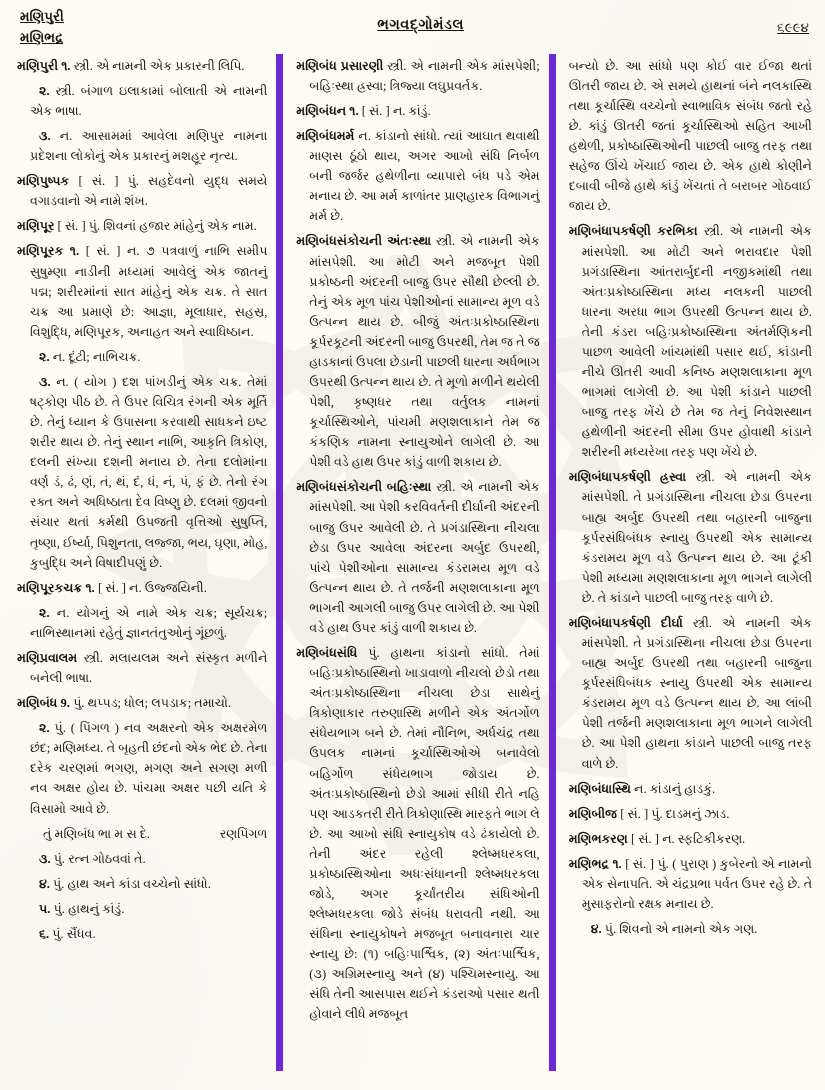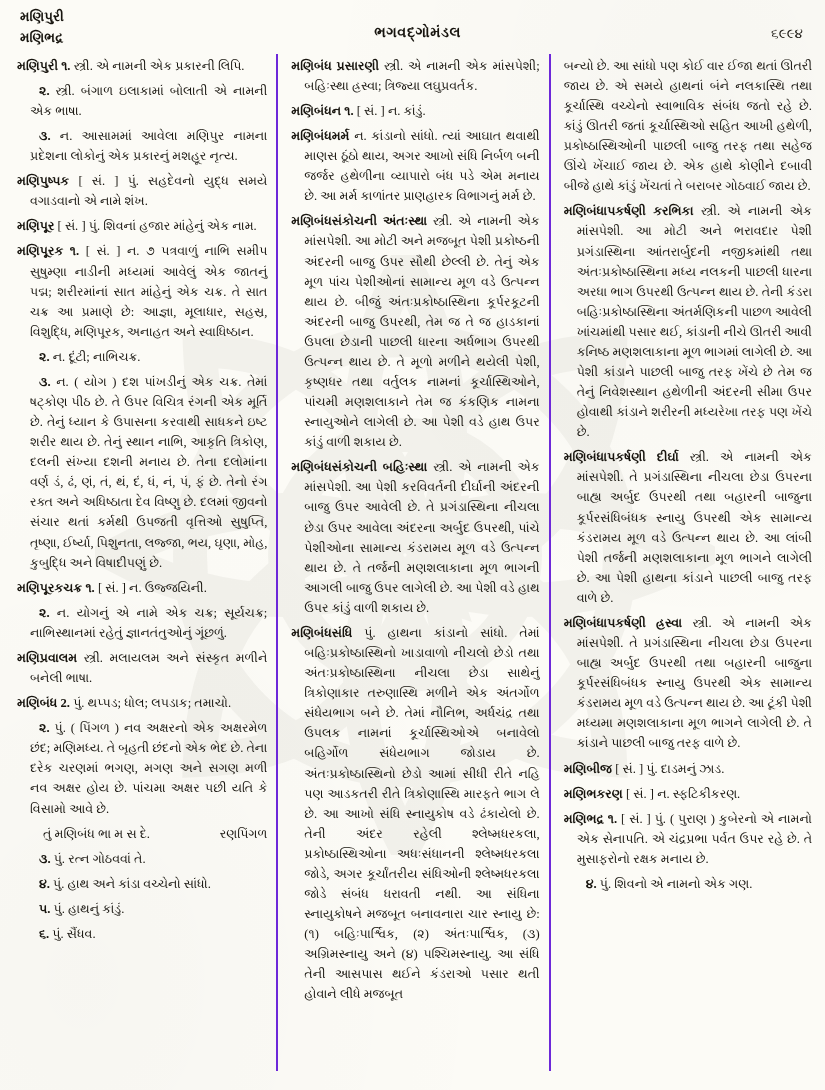--- a/index.html
+++ b/index.html
@@ -11,43 +11,43 @@
     position:relative;
     overflow:hidden;
   }
   .scan-noise {
     position:absolute; inset:0; pointer-events:none;
     background:
       radial-gradient(ellipse at 85% 10%, rgba(0,0,0,0.02), transparent 40%),
       radial-gradient(ellipse at 10% 90%, rgba(0,0,0,0.02), transparent 40%);
   }
   .header {
-    display:flex; justify-content:space-between; align-items:center;
-    padding:7px 22px 2px 20px;
-    position:relative; z-index:2;
+    display:flex; justify-content:space-between; align-items:flex-start;
+    padding:7px 16px 2px 20px;
+    position:relative; z-index:2;text-decoration:underline;
   }
   .guide-words { font-weight:bold; font-size:13.5px; line-height:1.55; }
   .page-title { font-weight:bold; font-size:14.5px; padding-top:9px; letter-spacing:0.5px; }
   .page-number { font-size:13.5px; padding-top:13px; }
   .columns {
     position:relative; z-index:1;
     display:flex; align-items:stretch;
     padding:3px 4px 0 4px;
     height:1020px;
     box-sizing:border-box;
     font-family:Liberation Serif, serif;
   }
   .col {
     width:33.333%; box-sizing:border-box;
     padding:2px 9px 0 13px;
     font-size:12.6px; line-height:1.595;
     text-align:justify;
     overflow:hidden;
   }
-  .col + .col { border-left:2px solid #6d28d9; }
+  .col + .col { border-left:7px solid #6d28d9; }
   .para { margin:0 0 5px 0; }
   .entry { padding-left:13px; text-indent:-13px; }
   .sense { padding-left:13px; text-indent:9px; }
   .cont  { padding-left:0; text-indent:0; }
   .verse { display:flex; justify-content:space-between; padding-left:26px; text-indent:0; }
   .verse .src { padding-left:8px; white-space:nowrap; }
   b.headword { font-weight:bold; }
   .watermark {
     position:absolute; left:95px; top:255px; z-index:0; opacity:0.6;
     pointer-events:none;
@@ -86,21 +86,21 @@
       <p class="para sense"><b class="headword">૨. </b>સ્ત્રી. બંગાળ ઇલાકામાં બોલાતી એ નામની એક ભાષા.</p>
       <p class="para sense"><b class="headword">૩. </b>ન. આસામમાં આવેલા મણિપુર નામના પ્રદેશના લોકોનું એક પ્રકારનું મશહૂર નૃત્ય.</p>
       <p class="para entry"><b class="headword">મણિપુષ્પક </b>[ સં. ] પું. સહદેવનો યુદ્ધ સમયે વગાડવાનો એ નામે શંખ.</p>
       <p class="para entry"><b class="headword">મણિપૂર </b>[ સં. ] પું. શિવનાં હજાર માંહેનું એક નામ.</p>
       <p class="para entry"><b class="headword">મણિપૂરક ૧. </b>[ સં. ] ન. ૭ પત્રવાળું નાભિ સમીપ સુષુમ્ણા નાડીની મધ્યમાં આવેલું એક જાતનું પદ્મ; શરીરમાંનાં સાત માંહેનું એક ચક્ર. તે સાત ચક્ર આ પ્રમાણે છે: આજ્ઞા, મૂલાધાર, સહસ્ર, વિશુદ્ધિ, મણિપૂરક, અનાહત અને સ્વાધિષ્ઠાન.</p>
       <p class="para sense"><b class="headword">૨. </b>ન. દૂંટી; નાભિચક્ર.</p>
       <p class="para sense"><b class="headword">૩. </b>ન. ( યોગ ) દશ પાંખડીનું એક ચક્ર. તેમાં ષટ્કોણ પીઠ છે. તે ઉપર વિચિત્ર રંગની એક મૂર્તિ છે. તેનું ધ્યાન કે ઉપાસના કરવાથી સાધકને ઇષ્ટ શરીર થાય છે. તેનું સ્થાન નાભિ, આકૃતિ ત્રિકોણ, દલની સંખ્યા દશની મનાય છે. તેના દલોમાંના વર્ણ ડં, ઢં, ણં, તં, થં, દં, ધં, નં, પં, ફં છે. તેનો રંગ રક્ત અને અધિષ્ઠાતા દેવ વિષ્ણુ છે. દલમાં જીવનો સંચાર થતાં કર્મથી ઉપજતી વૃત્તિઓ સુષુપ્તિ, તૃષ્ણા, ઈર્ષ્યા, પિશુનતા, લજ્જા, ભય, ઘૃણા, મોહ, કુબુદ્ધિ અને વિષાદીપણું છે.</p>
       <p class="para entry"><b class="headword">મણિપૂરકચક્ર ૧. </b>[ સં. ] ન. ઉજ્જયિની.</p>
       <p class="para sense"><b class="headword">૨. </b>ન. યોગનું એ નામે એક ચક્ર; સૂર્યચક્ર; નાભિસ્થાનમાં રહેતું જ્ઞાનતંતુઓનું ગૂંછળું.</p>
       <p class="para entry"><b class="headword">મણિપ્રવાલમ </b>સ્ત્રી. મલાયલમ અને સંસ્કૃત મળીને બનેલી ભાષા.</p>
-      <p class="para entry"><b class="headword">મણિબંધ 2. </b>પું. થપ્પડ; ધોલ; લપડાક; તમાચો.</p>
+      <p class="para entry"><b class="headword">મણિબંધ 9. </b>પું. થપ્પડ; ધોલ; લપડાક; તમાચો.</p>
       <p class="para sense"><b class="headword">૨. </b>પું. ( પિંગળ ) નવ અક્ષરનો એક અક્ષરમેળ છંદ; મણિમધ્ય. તે બૃહતી છંદનો એક ભેદ છે. તેના દરેક ચરણમાં ભગણ, મગણ અને સગણ મળી નવ અક્ષર હોય છે. પાંચમા અક્ષર પછી યતિ કે વિસામો આવે છે.</p>
       <p class="para verse">
         <span>તું મણિબંધ ભા મ સ દે.</span>
         <span class="src">રણપિંગળ</span>
       </p>
       <p class="para sense"><b class="headword">૩. </b>પું. રત્ન ગોઠવવાં તે.</p>
       <p class="para sense"><b class="headword">૪. </b>પું. હાથ અને કાંડા વચ્ચેનો સાંધો.</p>
       <p class="para sense"><b class="headword">૫. </b>પું. હાથનું કાંડું.</p>
       <p class="para sense"><b class="headword">૬. </b>પું. સૈંધવ.</p>
     </div>
@@ -108,22 +108,23 @@
       <p class="para entry"><b class="headword">મણિબંધ પ્રસારણી </b>સ્ત્રી. એ નામની એક માંસપેશી; બહિઃસ્થા હ્રસ્વા; ત્રિજ્યા લઘુપ્રવર્તક.</p>
       <p class="para entry"><b class="headword">મણિબંધન ૧. </b>[ સં. ] ન. કાંડું.</p>
       <p class="para entry"><b class="headword">મણિબંધમર્મ </b>ન. કાંડાનો સાંધો. ત્યાં આઘાત થવાથી માણસ ઠૂંઠો થાય, અગર આખો સંધિ નિર્બળ બની જર્જર હથેળીના વ્યાપારો બંધ પડે એમ મનાય છે. આ મર્મ કાળાંતર પ્રાણહારક વિભાગનું મર્મ છે.</p>
       <p class="para entry"><b class="headword">મણિબંધસંકોચની અંતઃસ્થા </b>સ્ત્રી. એ નામની એક માંસપેશી. આ મોટી અને મજબૂત પેશી પ્રકોષ્ઠની અંદરની બાજુ ઉપર સૌથી છેલ્લી છે. તેનું એક મૂળ પાંચ પેશીઓનાં સામાન્ય મૂળ વડે ઉત્પન્ન થાય છે. બીજું અંતઃપ્રકોષ્ઠાસ્થિના કૂર્પરકૂટની અંદરની બાજુ ઉપરથી, તેમ જ તે જ હાડકાનાં ઉપલા છેડાની પાછલી ધારના અર્ધભાગ ઉપરથી ઉત્પન્ન થાય છે. તે મૂળો મળીને થયેલી પેશી, કૃષ્ણધર તથા વર્તુલક નામનાં કૂર્ચાસ્થિઓને, પાંચમી મણશલાકાને તેમ જ કંકણિક નામના સ્નાયુઓને લાગેલી છે. આ પેશી વડે હાથ ઉપર કાંડું વાળી શકાય છે.</p>
       <p class="para entry"><b class="headword">મણિબંધસંકોચની બહિઃસ્થા </b>સ્ત્રી. એ નામની એક માંસપેશી. આ પેશી કરવિવર્તની દીર્ઘાની અંદરની બાજુ ઉપર આવેલી છે. તે પ્રગંડાસ્થિના નીચલા છેડા ઉપર આવેલા અંદરના અર્બુદ ઉપરથી, પાંચે પેશીઓના સામાન્ય કંડરામય મૂળ વડે ઉત્પન્ન થાય છે. તે તર્જની મણશલાકાના મૂળ ભાગની આગલી બાજુ ઉપર લાગેલી છે. આ પેશી વડે હાથ ઉપર કાંડું વાળી શકાય છે.</p>
       <p class="para entry"><b class="headword">મણિબંધસંધિ </b>પું. હાથના કાંડાનો સાંધો. તેમાં બહિઃપ્રકોષ્ઠાસ્થિનો ખાડાવાળો નીચલો છેડો તથા અંતઃપ્રકોષ્ઠાસ્થિના નીચલા છેડા સાથેનું ત્રિકોણાકાર તરુણાસ્થિ મળીને એક અંતર્ગોળ સંધેયભાગ બને છે. તેમાં નૌનિભ, અર્ધચંદ્ર તથા ઉપલક નામનાં કૂર્ચાસ્થિઓએ બનાવેલો બહિર્ગોળ સંધેયભાગ જોડાય છે. અંતઃપ્રકોષ્ઠાસ્થિનો છેડો આમાં સીધી રીતે નહિ પણ આડકતરી રીતે ત્રિકોણાસ્થિ મારફતે ભાગ લે છે. આ આખો સંધિ સ્નાયુકોષ વડે ઢંકાયેલો છે. તેની અંદર રહેલી શ્લેષ્મધરકલા, પ્રકોષ્ઠાસ્થિઓના અધઃસંધાનની શ્લેષ્મધરકલા જોડે, અગર કૂર્ચાંતરીય સંધિઓની શ્લેષ્મધરકલા જોડે સંબંધ ધરાવતી નથી. આ સંધિના સ્નાયુકોષને મજબૂત બનાવનારા ચાર સ્નાયુ છે: (૧) બહિઃપાર્શ્વિક, (૨) અંતઃપાર્શ્વિક, (૩) અગ્રિમસ્નાયુ અને (૪) પશ્ચિમસ્નાયુ. આ સંધિ તેની આસપાસ થઈને કંડરાઓ પસાર થતી હોવાને લીધે મજબૂત</p>
     </div>
     <div class="col">
       <p class="para cont">બન્યો છે. આ સાંધો પણ કોઈ વાર ઈજા થતાં ઊતરી જાય છે. એ સમયે હાથનાં બંને નલકાસ્થિ તથા કૂર્ચાસ્થિ વચ્ચેનો સ્વાભાવિક સંબંધ જતો રહે છે. કાંડું ઊતરી જતાં કૂર્ચાસ્થિઓ સહિત આખી હથેળી, પ્રકોષ્ઠાસ્થિઓની પાછલી બાજુ તરફ તથા સહેજ ઊંચે ખેંચાઈ જાય છે. એક હાથે કોણીને દબાવી બીજે હાથે કાંડું ખેંચતાં તે બરાબર ગોઠવાઈ જાય છે.</p>
       <p class="para entry"><b class="headword">મણિબંધાપકર્ષણી કરભિકા </b>સ્ત્રી. એ નામની એક માંસપેશી. આ મોટી અને ભરાવદાર પેશી પ્રગંડાસ્થિના આંતરાર્બુદની નજીકમાંથી તથા અંતઃપ્રકોષ્ઠાસ્થિના મધ્ય નલકની પાછલી ધારના અરધા ભાગ ઉપરથી ઉત્પન્ન થાય છે. તેની કંડરા બહિઃપ્રકોષ્ઠાસ્થિના અંતર્મણિકની પાછળ આવેલી ખાંચમાંથી પસાર થઈ, કાંડાની નીચે ઊતરી આવી કનિષ્ઠ મણશલાકાના મૂળ ભાગમાં લાગેલી છે. આ પેશી કાંડાને પાછલી બાજુ તરફ ખેંચે છે તેમ જ તેનું નિવેશસ્થાન હથેળીની અંદરની સીમા ઉપર હોવાથી કાંડાને શરીરની મધ્યરેખા તરફ પણ ખેંચે છે.</p>
+      <p class="para entry"><b class="headword">મણિબંધાપકર્ષણી હ્રસ્વા </b>સ્ત્રી. એ નામની એક માંસપેશી. તે પ્રગંડાસ્થિના નીચલા છેડા ઉપરના બાહ્ય અર્બુદ ઉપરથી તથા બહારની બાજુના કૂર્પરસંધિબંધક સ્નાયુ ઉપરથી એક સામાન્ય કંડરામય મૂળ વડે ઉત્પન્ન થાય છે. આ ટૂંકી પેશી મધ્યમા મણશલાકાના મૂળ ભાગને લાગેલી છે. તે કાંડાને પાછલી બાજુ તરફ વાળે છે.</p>
       <p class="para entry"><b class="headword">મણિબંધાપકર્ષણી દીર્ઘા </b>સ્ત્રી. એ નામની એક માંસપેશી. તે પ્રગંડાસ્થિના નીચલા છેડા ઉપરના બાહ્ય અર્બુદ ઉપરથી તથા બહારની બાજુના કૂર્પરસંધિબંધક સ્નાયુ ઉપરથી એક સામાન્ય કંડરામય મૂળ વડે ઉત્પન્ન થાય છે. આ લાંબી પેશી તર્જની મણશલાકાના મૂળ ભાગને લાગેલી છે. આ પેશી હાથના કાંડાને પાછલી બાજુ તરફ વાળે છે.</p>
-      <p class="para entry"><b class="headword">મણિબંધાપકર્ષણી હ્રસ્વા </b>સ્ત્રી. એ નામની એક માંસપેશી. તે પ્રગંડાસ્થિના નીચલા છેડા ઉપરના બાહ્ય અર્બુદ ઉપરથી તથા બહારની બાજુના કૂર્પરસંધિબંધક સ્નાયુ ઉપરથી એક સામાન્ય કંડરામય મૂળ વડે ઉત્પન્ન થાય છે. આ ટૂંકી પેશી મધ્યમા મણશલાકાના મૂળ ભાગને લાગેલી છે. તે કાંડાને પાછલી બાજુ તરફ વાળે છે.</p>
+      <p class="para entry"><b class="headword">મણિબંધાસ્થિ </b>ન. કાંડાનું હાડકું.</p>
       <p class="para entry"><b class="headword">મણિબીજ </b>[ સં. ] પું. દાડમનું ઝાડ.</p>
       <p class="para entry"><b class="headword">મણિભકરણ </b>[ સં. ] ન. સ્ફટિકીકરણ.</p>
       <p class="para entry"><b class="headword">મણિભદ્ર ૧. </b>[ સં. ] પું. ( પુરાણ ) કુબેરનો એ નામનો એક સેનાપતિ. એ ચંદ્રપ્રભા પર્વત ઉપર રહે છે. તે મુસાફરોનો રક્ષક મનાય છે.</p>
       <p class="para sense"><b class="headword">૪. </b>પું. શિવનો એ નામનો એક ગણ.</p>
     </div>
   </div>
 
 <div class="scan-noise"></div>
 
 </body></html>

